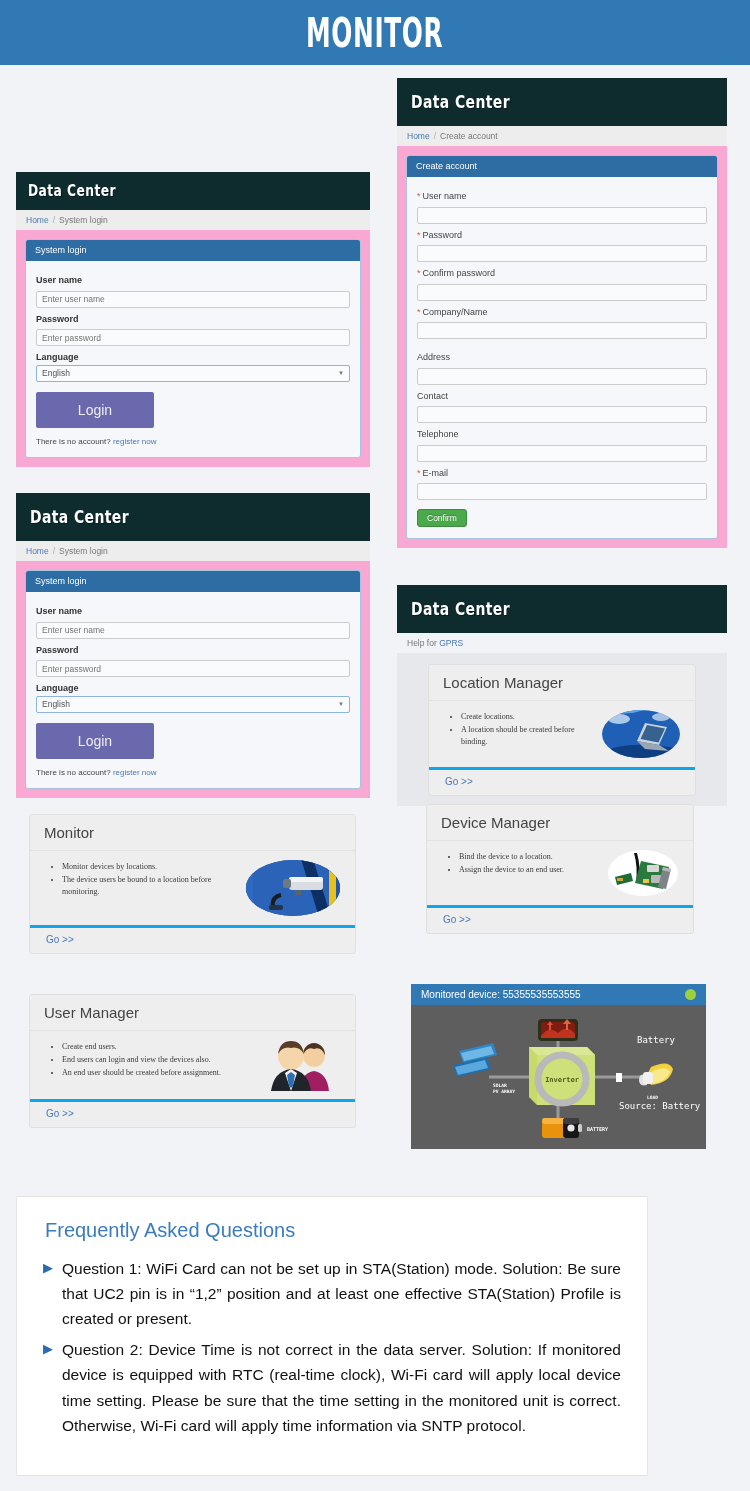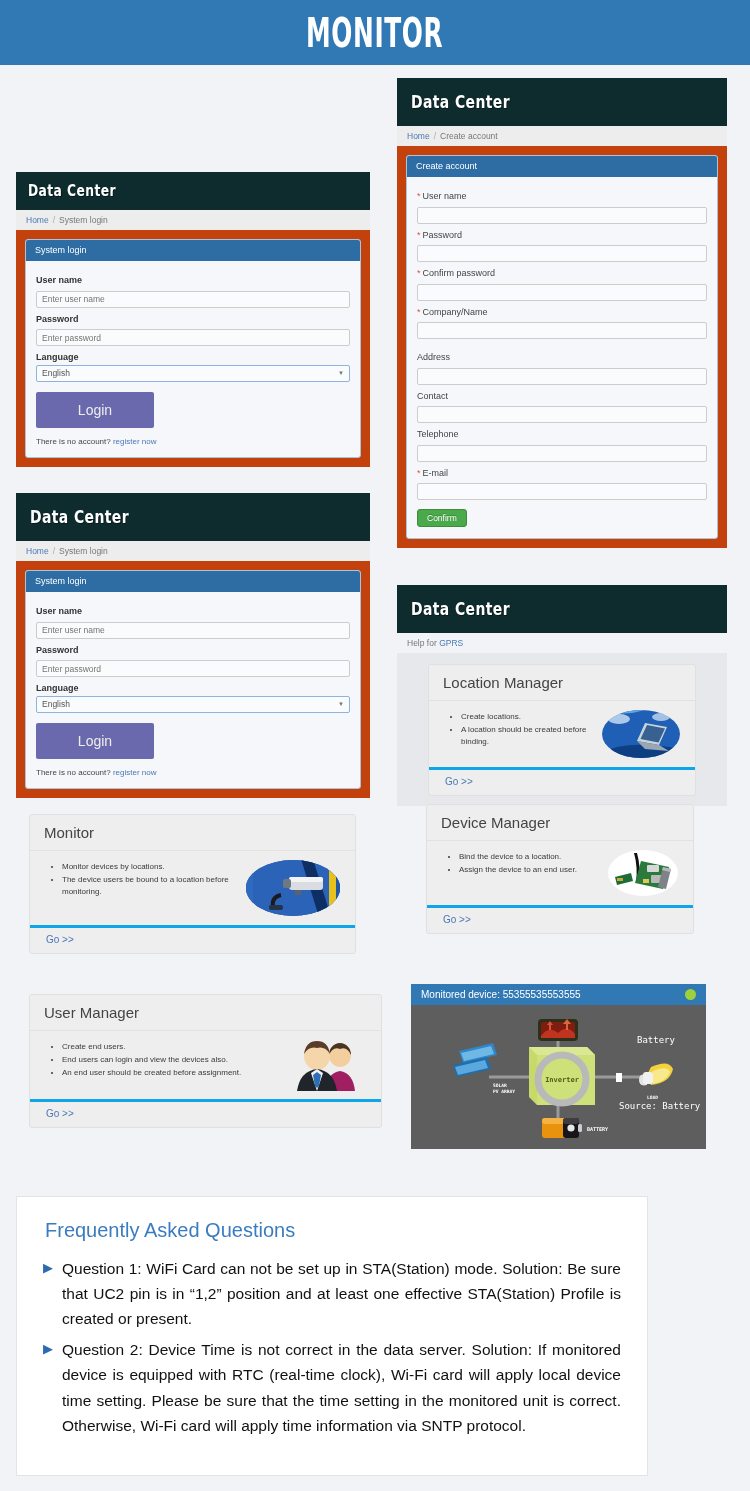--- a/index.html
+++ b/index.html
@@ -21,21 +21,21 @@
   .banner-title {
     color:#fff; font-size:40px; font-weight:bold;
     letter-spacing:1px; line-height:1;
     transform: scaleX(0.62);
     transform-origin:center;
     white-space:nowrap;
     font-family:"DejaVu Sans", sans-serif;
   }
 
   
-  .shot { position:absolute; background:#c2410c; }
+  .shot { position:absolute; background:#f9a8d4; }
   .navbar {
     background:#0e2c2e;
     padding:14px 14px 14px 14px;
   }
   .navbar-brand {
     color:#fff; font-weight:bold; font-size:17px;
     transform:scaleX(0.82); transform-origin:left center;
     display:inline-block;
     text-shadow:1px 1px 0 rgba(0,0,0,.45);
     font-family:"DejaVu Sans", sans-serif;
@@ -96,21 +96,21 @@
 
   
   .fcard {
     background:#eeeeee; border:1px solid #e0e0e0; border-radius:3px;
     overflow:hidden;
   }
   .fcard-head {
     padding:9px 14px; font-size:15px; color:#444;
     border-bottom:1px solid #e2e2e2; background:#eeeeee;
   }
-  .fcard-body { padding:8px 14px 4px; display:flex; min-height:64px; }
+  .fcard-body { padding:8px 14px 4px; display:flex; min-height:64px;font-family:Liberation Serif, serif; }
   .fcard ul { margin:2px 0 0 12px; padding:0 0 0 6px; font-size:8px; color:#3a3a3a; line-height:1.5; }
   .fcard ul li { margin-bottom:1px; }
   .fcard-foot {
     border-top:3px solid #0ea5e9; text-align:left;
     padding:6px 16px 8px; font-size:10px;
   }
   .fcard-foot a { color:#4a78b5; text-decoration:none; }
   .thumb { flex:0 0 auto; margin-left:auto; align-self:flex-start; }
 
   
@@ -270,21 +270,21 @@
           <rect x="24" y="46" width="14" height="5" rx="2" fill="#23334a"></rect>
         </g>
       </svg>
     </div>
   </div>
   <div class="fcard-foot">
     <a href="#">Go &gt;&gt;</a>
   </div>
 </div>
 
-<div class="fcard" style="position:absolute; left:29px; top:994px; width:353px;">
+<div class="fcard" style="position:absolute; left:29px; top:994px; width:327px;">
   <div class="fcard-head">User Manager</div>
   <div class="fcard-body">
     <ul>
       <li>Create end users.</li>
       <li>End users can login and view the devices also.</li>
       <li>An end user should be created before assignment.</li>
     </ul>
     <div class="thumb">
       <svg width="82" height="52" viewBox="0 0 82 52">
         <ellipse cx="55" cy="16" rx="11" ry="12" fill="#f3cfa0"></ellipse>

